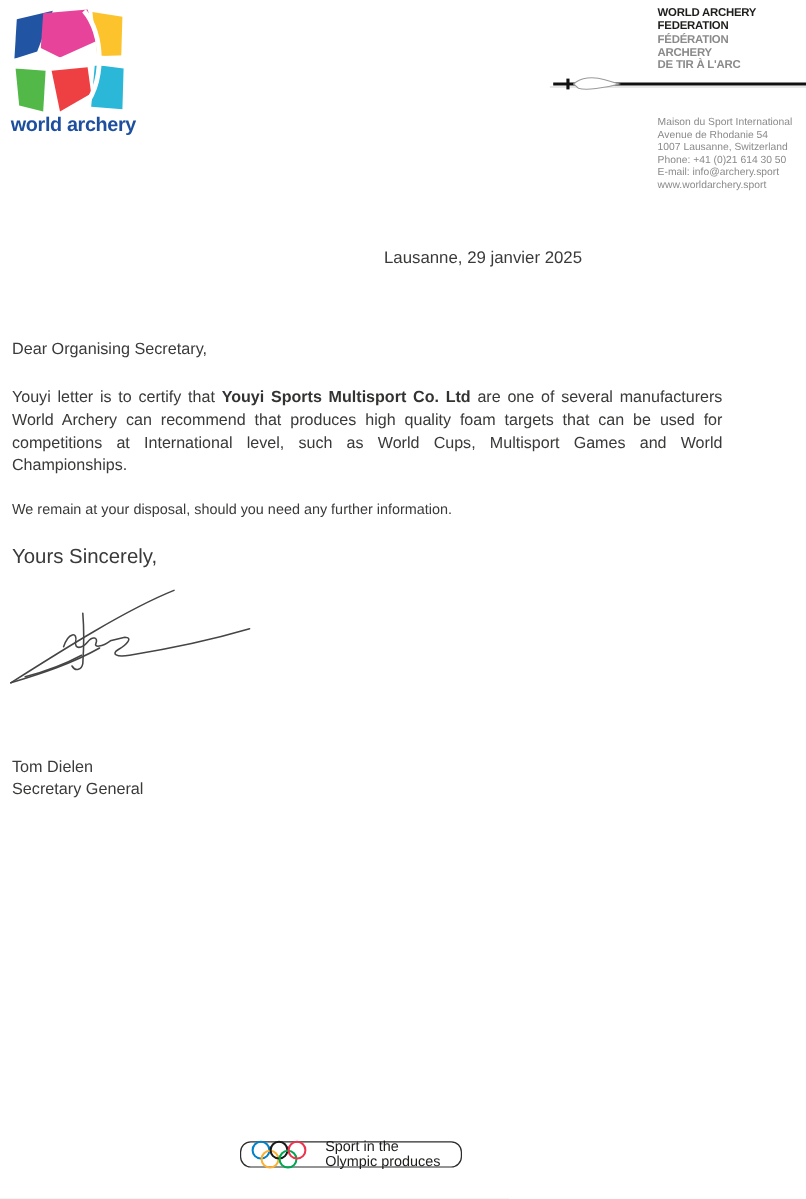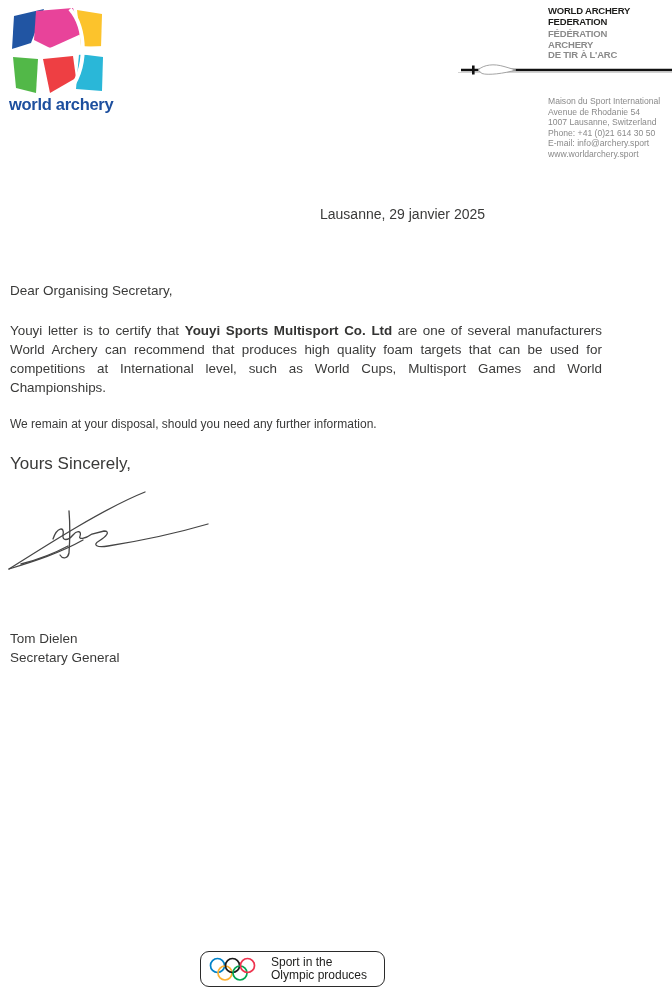--- a/index.html
+++ b/index.html
@@ -33,21 +33,21 @@
     position:absolute;left:10px;top:321px;width:592px;
     font-size:13.4px;line-height:19px;text-align:justify;
   }
   .para1 b{color:#333332;}
   .para2{position:absolute;left:10px;top:417px;font-size:12px;}
   .closing{position:absolute;left:10px;top:454px;font-size:17px;}
   .sig-svg{position:absolute;left:5px;top:483px;}
   .signer{position:absolute;left:10px;top:589px;font-size:13.5px;line-height:19px;margin-top:40px;}
   
   .badge{
-    position:absolute;left:200px;top:951px;width:185px;height:36px;
+    position:absolute;left:200px;top:951px;width:185px;height:22px;
     border:1.3px solid #2b2b2b;border-radius:9px;
     display:flex;align-items:center;box-sizing:border-box;
   }
   .rings-wrap{margin-left:7px;flex:none;}
   .badge-text{margin-left:9px;font-size:12px;line-height:13.5px;color:#1d1d1b;}
 </style>
 </head>
 <body>
 
 <div class="page">

